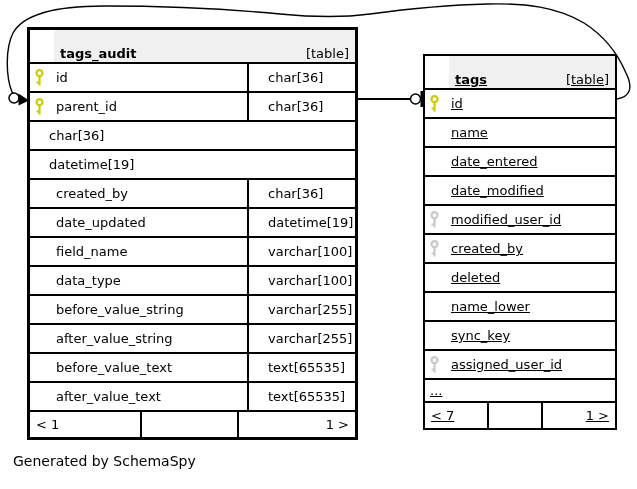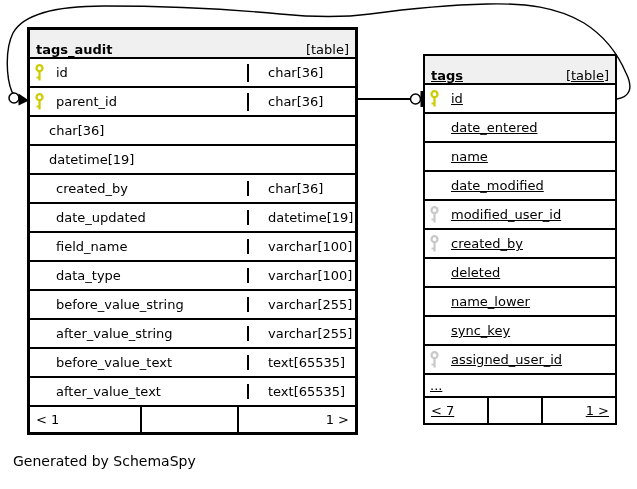--- a/index.html
+++ b/index.html
@@ -17,32 +17,31 @@
     border:3px solid var(--border,#000);
     box-sizing:border-box;
     display:flex; flex-direction:column;
     z-index:2;
   }
   .tnode.thin { border-width:2px; }
 
   .thead {
     height:27px; flex:0 0 27px;
     background:var(--headbg,#f0f0f0);
-    display:flex; align-items:flex-end;
-    padding:0 6px; box-sizing:border-box;
-    font-size:13px; font-weight:bold;
+    display:flex; align-items:flex-start;
+    padding:16px 6px; box-sizing:border-box;
+    font-size:13px; font-weight:bold;margin-left:24px;
   }
   .ttag { margin-left:auto; font-weight:normal; }
 
   .trow {
     height:29px; flex:0 0 29px;
     border-top:2px solid var(--border,#000);
     display:flex; box-sizing:border-box;
     font-size:13px;
-    align-items:center;
   }
   .cell { display:flex; align-items:center; box-sizing:border-box; }
   .cell-name { padding-left:5px; }
   .t0 .cell-name { width:219px; border-right:2px solid var(--border,#000); }
   .t1 .cell-name { flex:1; }
   .cell-type { flex:1; padding-left:19px; }
   .keyslot { width:21px; flex:0 0 21px; display:flex; align-items:center; }
   .keyslot svg { display:block; }
   .pk { color:var(--pk,#cccc00); }
   .fk { color:var(--fk,#c9c9c9); }
@@ -222,28 +221,28 @@
               <line x1="5.5" y1="18" x2="2" y2="18" stroke="currentColor" stroke-width="2.5"></line>
             </svg>
           </span>
         <span>id</span>
       </div>
     </div>
 
     <div class="trow">
       <div class="cell cell-name">
         <span class="keyslot"></span>
+        <span>name</span>
+      </div>
+    </div>
+
+    <div class="trow">
+      <div class="cell cell-name">
+        <span class="keyslot"></span>
         <span>date_entered</span>
-      </div>
-    </div>
-
-    <div class="trow">
-      <div class="cell cell-name">
-        <span class="keyslot"></span>
-        <span>name</span>
       </div>
     </div>
 
     <div class="trow">
       <div class="cell cell-name">
         <span class="keyslot"></span>
         <span>date_modified</span>
       </div>
     </div>
 

